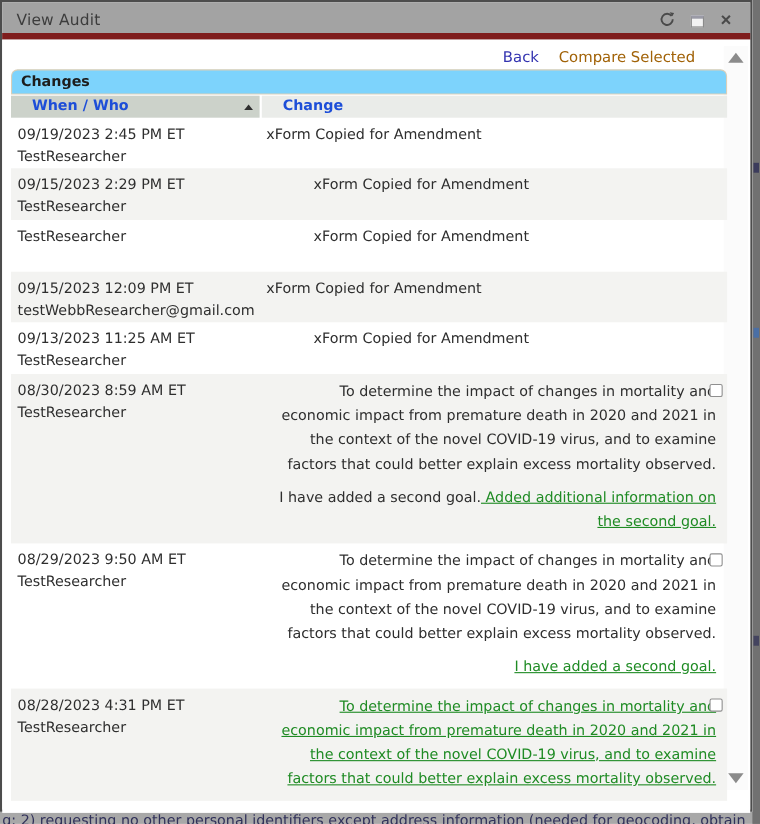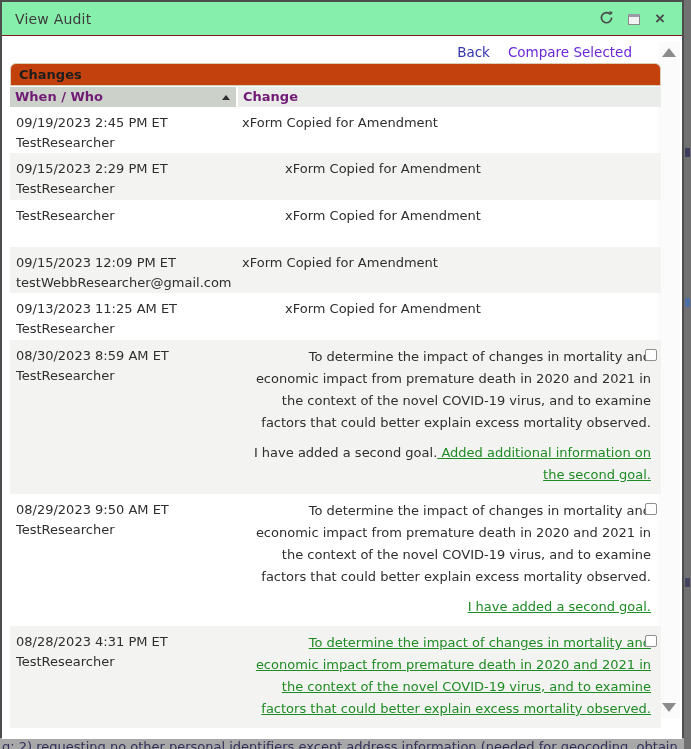--- a/index.html
+++ b/index.html
@@ -12,58 +12,58 @@
                      background:#a8a8a8; overflow:hidden; z-index:1; }
   .underlay-bottom span { position:absolute; top:1px; left:2px; white-space:nowrap;
                           font-size:13px; color:#31315a; }
   .underlay-right { position:absolute; left:684px; top:0; width:7px; height:749px;
                     background:#717171; z-index:1; overflow:hidden; }
   .underlay-right i { position:absolute; left:1px; width:5px; height:9px; display:block; }
 
   
   .dialog { position:absolute; left:0; top:0; width:684px; height:738px;
             background:#fff; border:2px solid #4d4d4d; z-index:2; }
-  .titlebar { position:relative; height:34px; background:#86efac;
-              border-bottom:1px solid #7f1d1d; }
+  .titlebar { position:relative; height:34px; background:#a3a3a3;
+              border-bottom:6px solid #7f1d1d; }
   .titlebar .title { position:absolute; left:13px; top:0; line-height:34px;
                      font-size:14px; color:#3c3c3c; letter-spacing:.2px; }
   .winbtn { position:absolute; top:7px; width:20px; height:20px; border:none; background:none;
             cursor:pointer; display:flex; align-items:center; justify-content:center; }
   .btn-refresh { right:66px; }
   .btn-max { right:38px; }
   .btn-close { right:12px; font-size:17px; font-weight:bold; color:#4a4a4a; line-height:20px; }
   .max-glyph { width:12px; height:11px; border:1px solid #8a8a8a; border-top:3px solid #9a9aa6;
                background:#f2f2f2; display:block; }
 
   
   .content { position:relative; width:100%; height:703px; background:#fff; }
 
   .toolbar { position:absolute; top:8px; right:50px; font-size:13.5px; }
   .toolbar a { text-decoration:none; }
   .back-link { color:#3333b0; margin-right:18px; cursor:pointer;margin-top:12px; }
-  .compare-link { color:#6d28d9; cursor:pointer; }
+  .compare-link { color:#a16207; cursor:pointer; }
 
   
   .scrollbar { position:absolute; right:2px; top:6px; width:22px; height:676px;
                background:#fbfbfb; }
   .tri-up { position:absolute; top:6px; left:4px; width:0; height:0;
             border-left:7px solid transparent; border-right:7px solid transparent;
             border-bottom:9px solid #8b8b8b; cursor:pointer; }
   .tri-down { position:absolute; bottom:6px; left:4px; width:0; height:0;
               border-left:7px solid transparent; border-right:7px solid transparent;
               border-top:9px solid #8b8b8b; cursor:pointer; }
 
   .changes-panel { position:absolute; left:8px; top:27px; width:651px; height:23px;
-                   border:1px solid #dbcfb8; border-radius:6px 6px 0 0; background:#c2410c; }
+                   border:1px solid #dbcfb8; border-radius:6px 6px 0 0; background:#7dd3fc; }
   .changes-panel .lbl { font-size:13px; font-weight:bold; color:#1d1d1d;
                         padding-left:8px; line-height:21px; display:block; }
 
   .audit-table { position:absolute; left:8px; top:51px; width:651px; font-size:13px; color:#2e2e2e; }
   .thead { display:flex; height:20px; }
-  .th { font-weight:bold; color:#701a75; line-height:20px; padding-left:5px; position:relative; }
+  .th { font-weight:bold; color:#1d4ed8; line-height:20px; padding-left:19px; position:relative; }
   .th-whenwho { width:226px; background:#ccd2ca; cursor:pointer; }
   .th-change { flex:1; background:#eaece9; margin-left:2px; }
   .sort-asc { position:absolute; right:6px; top:8px; width:0; height:0;
               border-left:4px solid transparent; border-right:4px solid transparent;
               border-bottom:5px solid #2f2f2f; }
 
   .row { display:flex; }
   .row.alt { background:#f3f3f1; }
   .cell-ww { width:226px; padding:6px 4px 0 6px; line-height:20px; }
   .cell-ch { flex:1; position:relative; padding:6px 6px 8px 6px; line-height:20px; }

